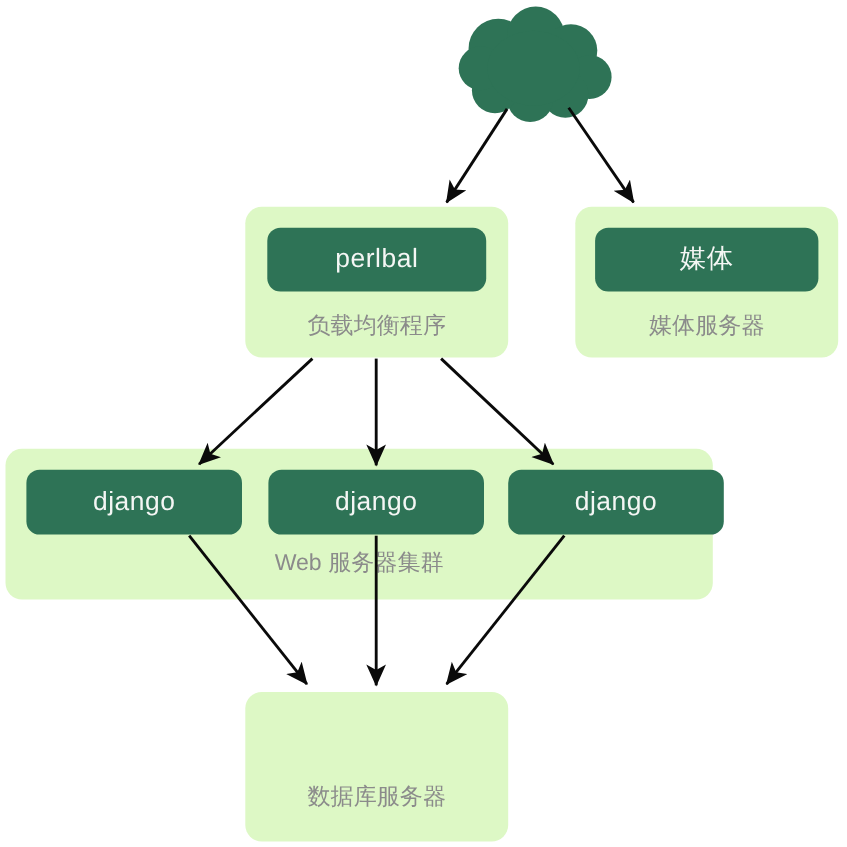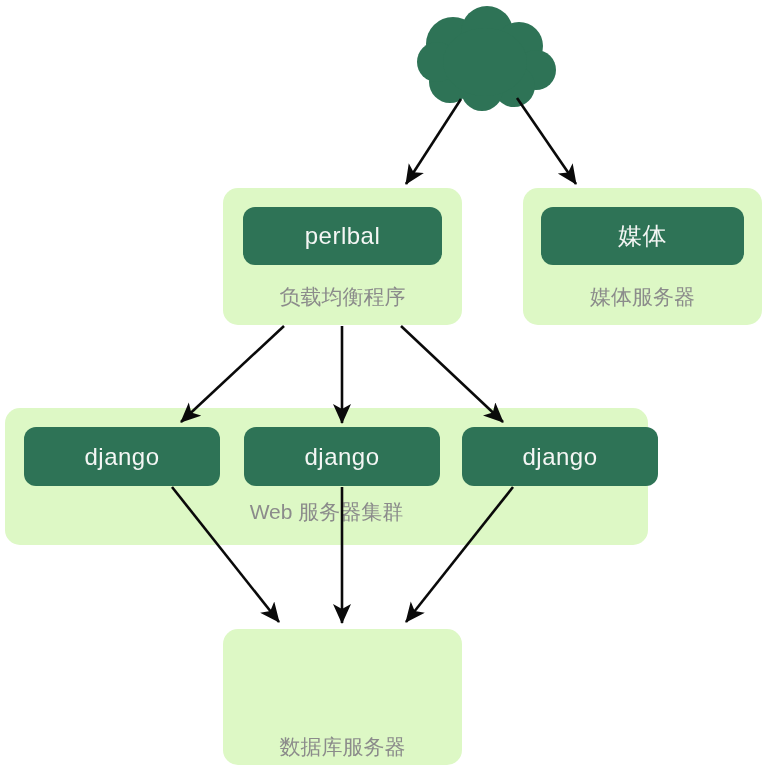--- a/index.html
+++ b/index.html
@@ -49,21 +49,21 @@
     <div class="node" style="left:239px;top:19px;width:196px;height:59px;">
       <span>django</span>
     </div>
     <div class="node" style="left:457px;top:19px;width:196px;height:59px;">
       <span>django</span>
     </div>
     <div class="caption" style="top:90px;">Web 服务器集群</div>
   </div>
 
   <div class="group" style="left:223px;top:629px;width:239px;height:136px;">
-    <div class="caption" style="top:104px;">数据库服务器</div>
+    <div class="caption" style="top:82px;">数据库服务器</div>
   </div>
 
   <svg class="overlay" width="770" height="770" viewBox="0 0 770 770">
     <defs>
       <marker id="ah" markerUnits="userSpaceOnUse" markerWidth="24" markerHeight="20" refX="19" refY="9" orient="auto">
         <path d="M0,0 L20,9 L0,18 L5,9 Z" fill="#0A0A0A"></path>
       </marker>
     </defs>
 
     <g fill="#2E7356">

